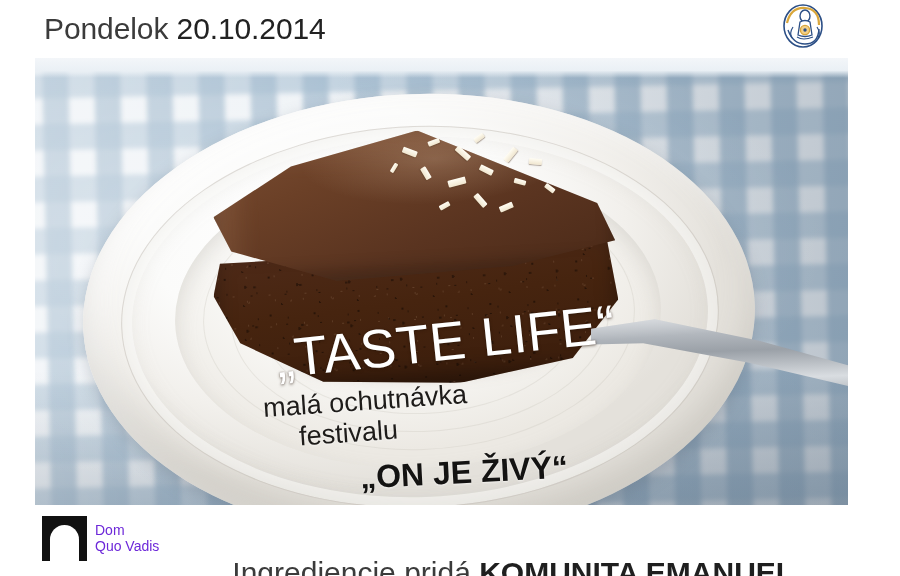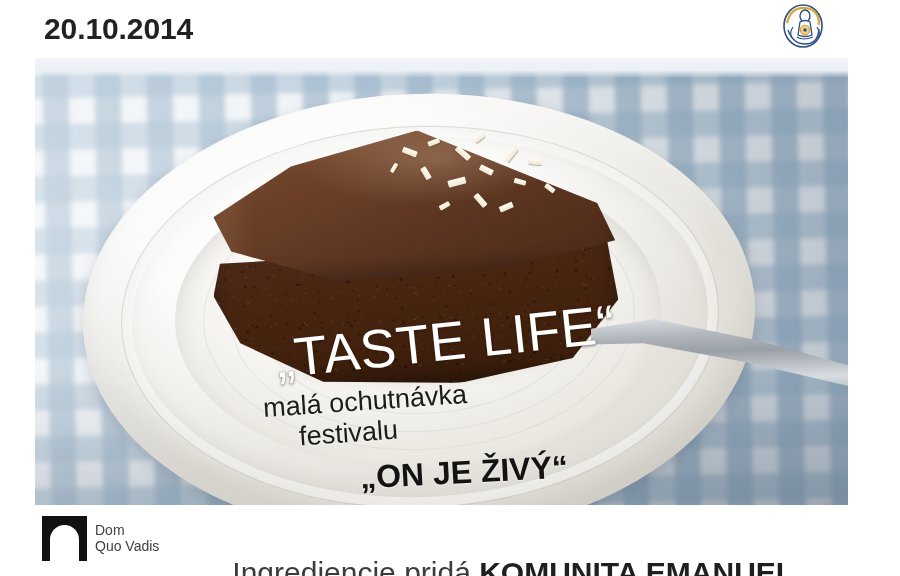--- a/index.html
+++ b/index.html
@@ -29,21 +29,21 @@
     padding-left: 44px;
     background: #ffffff;
   }
   .hdr-text {
     font-size: 30px;
     color: #3b3b3b;
     white-space: pre;
     letter-spacing: -0.1px;
     line-height: 1;
   }
-  .hdr-text.bold { font-weight: bold; color: #222222; }
+  .hdr-text.bold { font-weight: normal; color: #222222; }
 
   #qv-emblem {
     position: absolute;
     left: 781px; top: 3px;
     width: 44px; height: 46px;
   }
 
   
   #photo {
     position: absolute;
@@ -271,39 +271,40 @@
     position: absolute;
     left: 8px; bottom: 0;
     width: 29px; height: 36px;
     background: #ffffff;
     border-radius: 14.5px 14.5px 0 0;
   }
   #dqv-words {
     display: flex; flex-direction: column;
     line-height: 1.12;
     font-size: 14px;
-    color: #404040;
+    color: #6d28d9;
     white-space: pre;
   }
   #foot-text {
     position: absolute;
     left: 199px; top: 519px;
     font-size: 30px;
     color: #3b3b3b;
     white-space: pre;
     line-height: 1.2;
   }
   #foot-text .bold { font-weight: bold; color: #1f1f1f; }
 </style>
 </head>
 <body>
 
 <div id="poster">
 
   <div id="header">
+    <span class="hdr-text">Pondelok </span>
     <span class="hdr-text bold">20.10.2014</span>
   </div>
 
   <div id="qv-emblem">
     <svg viewBox="0 0 44 46" width="44" height="46" aria-hidden="true">
       <ellipse cx="22" cy="23" rx="19" ry="21" fill="#ffffff" stroke="#2c4f86" stroke-width="1.6"></ellipse>
       <path d="M6 20 Q10 4 24 5 Q38 6 38 22" fill="none" stroke="#d9a63a" stroke-width="2.2"></path>
       <path d="M7 27 Q12 41 24 41 Q37 41 38 26" fill="none" stroke="#2c4f86" stroke-width="1.4"></path>
       <ellipse cx="24" cy="13" rx="5" ry="6" fill="none" stroke="#2c4f86" stroke-width="1.4"></ellipse>
       <path d="M19 19 Q24 16 29 19 L31 32 Q24 35 17 32 Z" fill="#ffffff" stroke="#2c4f86" stroke-width="1.3"></path>

